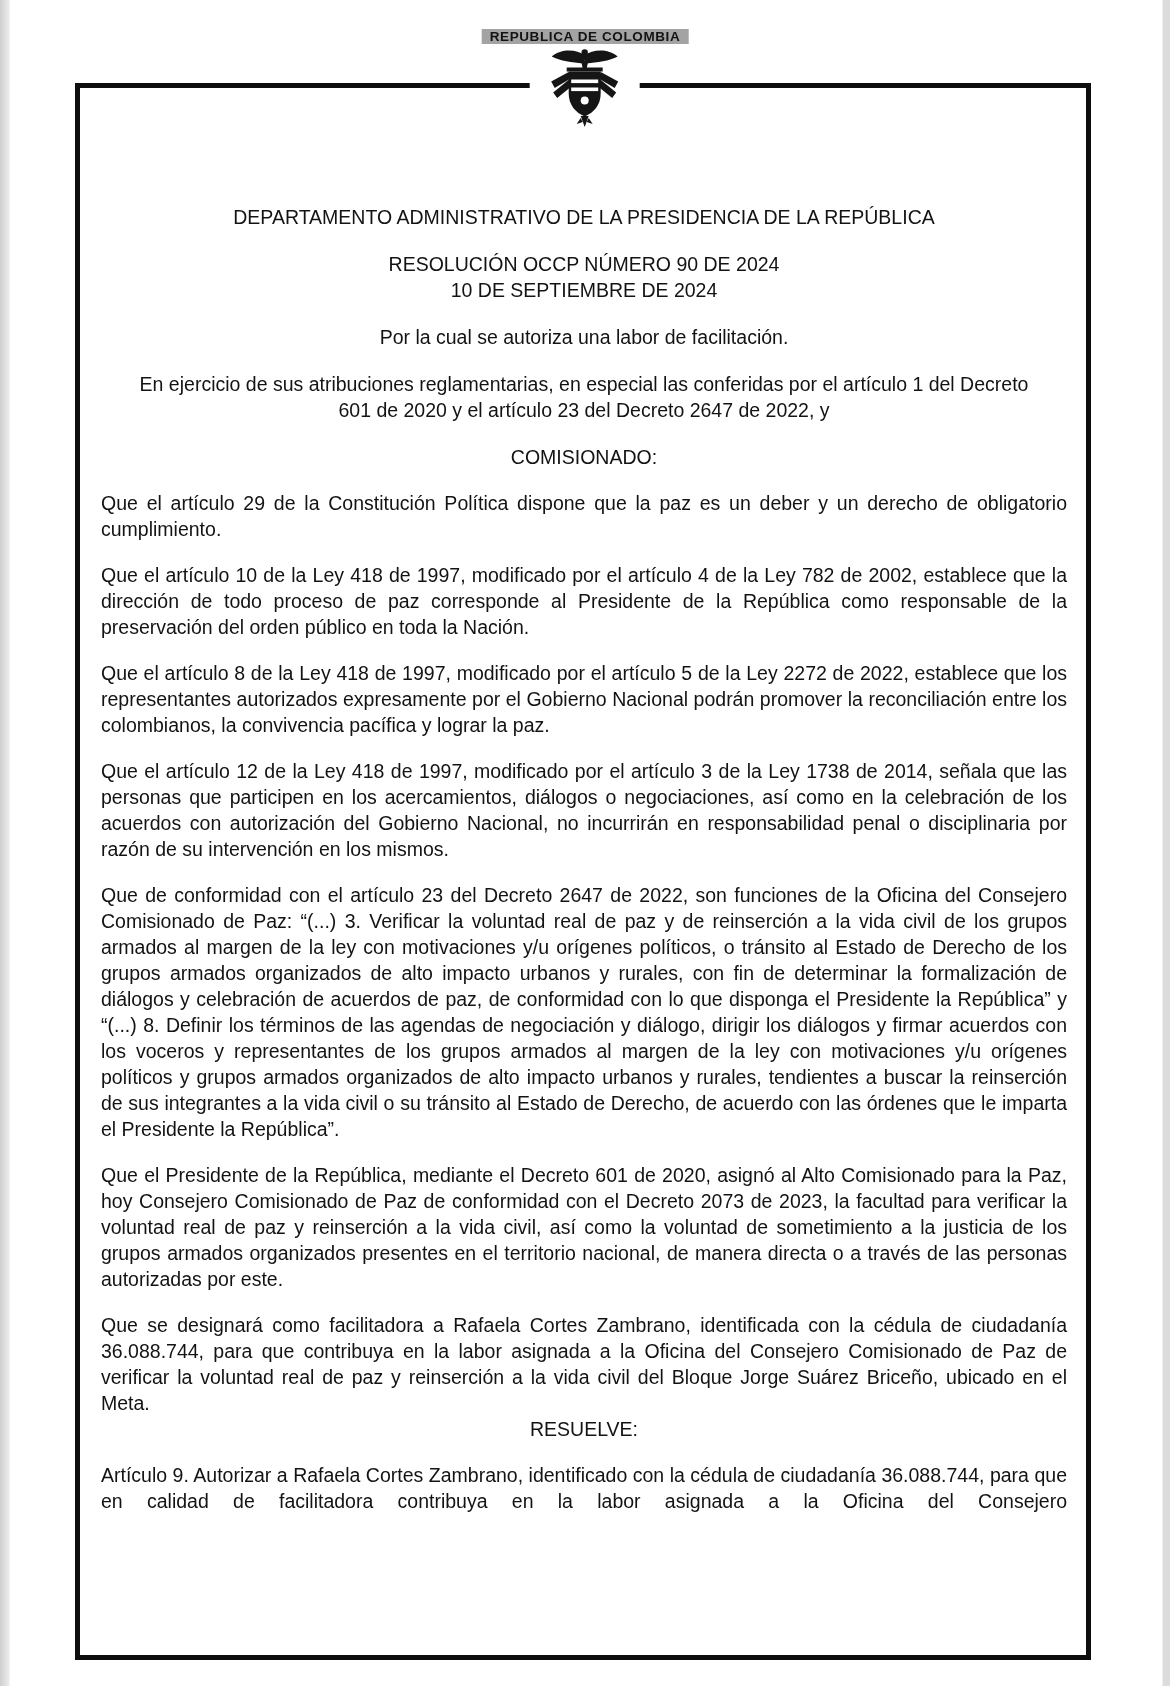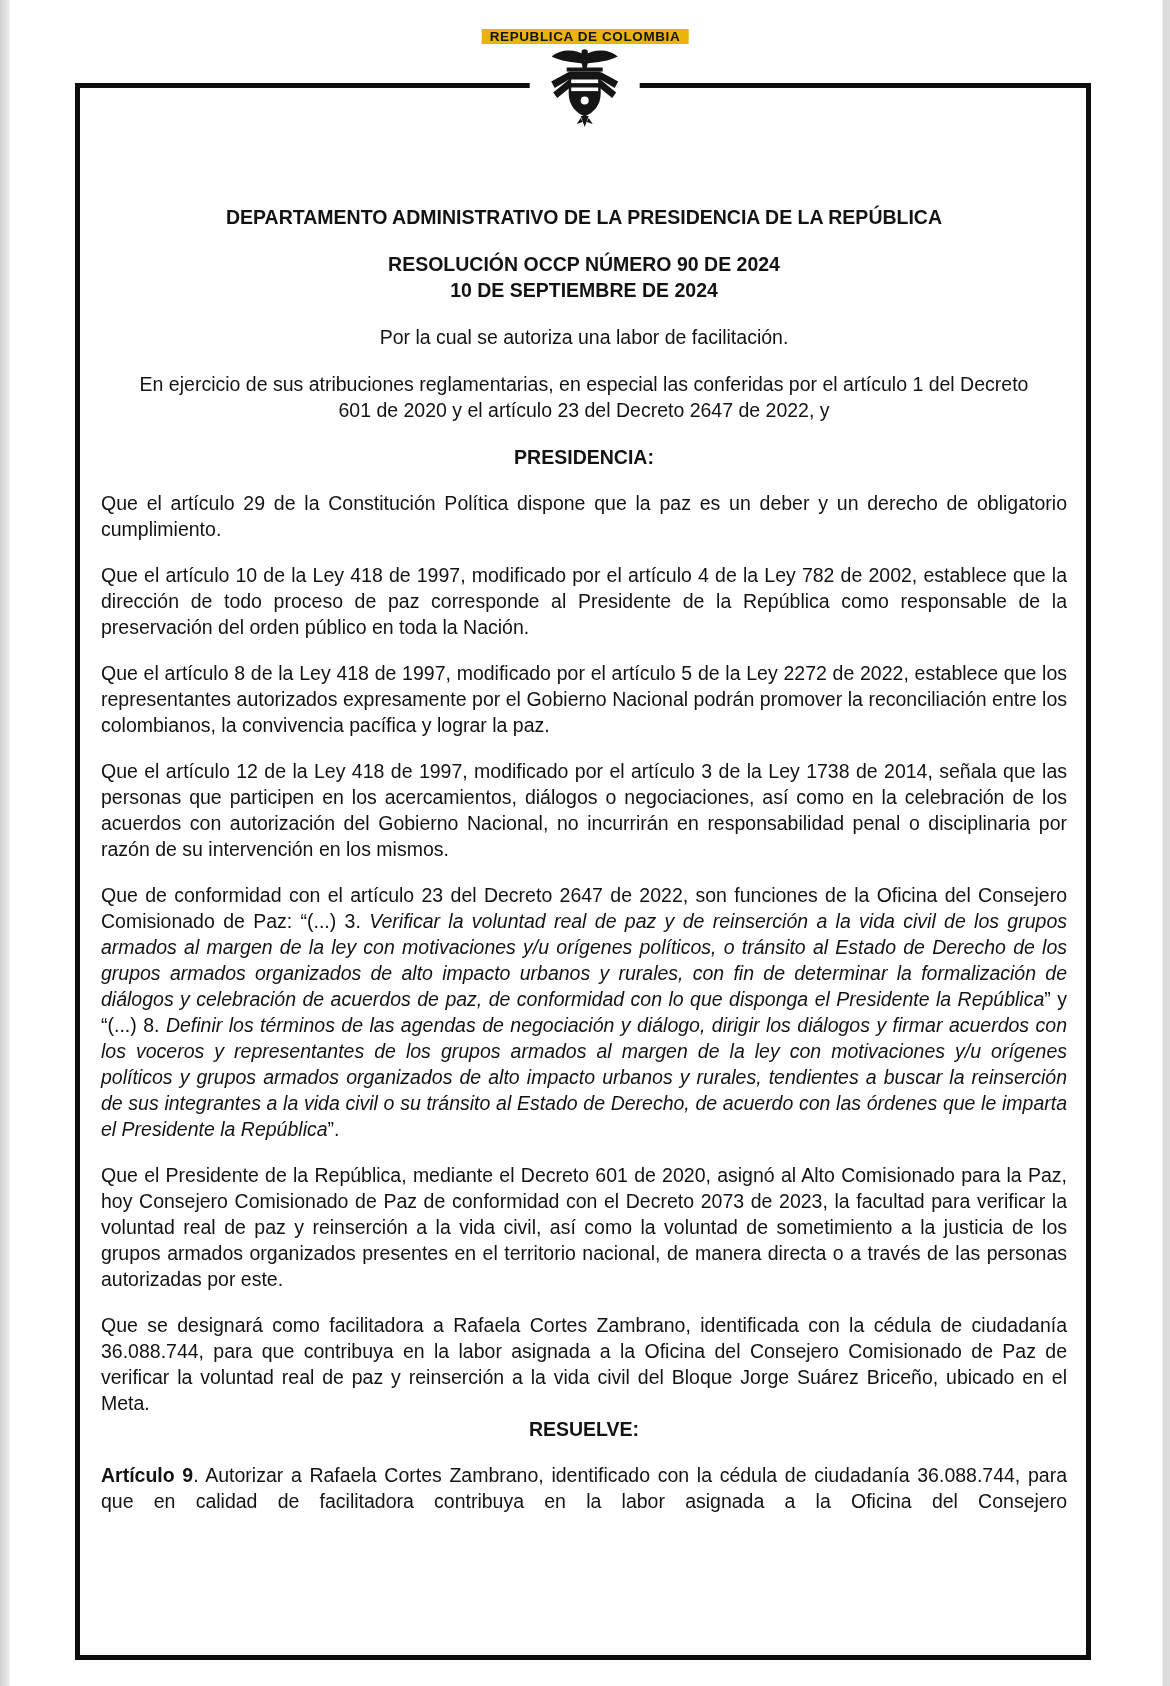--- a/index.html
+++ b/index.html
@@ -15,37 +15,37 @@
 
   .frame {
     position:absolute; left:75px; top:83px; width:1016px; height:1577px;
     border:5px solid #0e0e0e; box-sizing:border-box; background:#ffffff;
   }
   .content {
     padding:116px 19px 0 21px;
     font-size:19.5px; line-height:26px;
   }
   .center { text-align:center; }
-  .b { font-weight:bold; }
-  .it { font-style:italic; }
+  .b { font-weight:normal; }
+  .it { }
   .tline { margin:0 0 21px 0; }
   .tblock { margin:17px 0 21px 0; }
   .preamble { max-width:900px; margin-left:auto; margin-right:auto; }
   .para {
     margin:20px 0 0 0; text-align:justify;
   }
   .para.last { text-align-last:justify; }
   .resolve-heading { }
 
   .header-block {
     position:absolute; top:27px; left:50%; transform:translateX(-50%);
     text-align:center; z-index:2;
   }
   .country-label {
-    display:inline-block; background:#eab308; padding:0 8px;
+    display:inline-block; background:#a3a3a3; padding:0 8px;
     font-size:13.5px; font-weight:bold; letter-spacing:0.6px; white-space:nowrap;
   }
   .emblem-wrap {
     display:inline-block; background:#fff; padding:1px 17px 0 17px; margin-top:2px;
   }
 </style>
 </head>
 <body>
 
 <div class="scan-edge left"></div>
@@ -83,21 +83,21 @@
     <div class="center b tblock">
       <div>RESOLUCIÓN OCCP NÚMERO 90 DE 2024</div>
       <div>10 DE SEPTIEMBRE DE 2024</div>
     </div>
 
     <div class="center tline">Por la cual se autoriza una labor de facilitación.</div>
 
 
     <div class="center tline preamble">En ejercicio de sus atribuciones reglamentarias, en especial las conferidas por el artículo 1 del Decreto 601 de 2020 y el artículo 23 del Decreto 2647 de 2022, y</div>
 
-    <div class="center b">PRESIDENCIA:</div>
+    <div class="center b">COMISIONADO:</div>
 
     <p class="para">Que el artículo 29 de la Constitución Política dispone que la paz es un deber y un derecho de obligatorio cumplimiento.</p>
 
     <p class="para">Que el artículo 10 de la Ley 418 de 1997, modificado por el artículo 4 de la Ley 782 de 2002, establece que la dirección de todo proceso de paz corresponde al Presidente de la República como responsable de la preservación del orden público en toda la Nación.</p>
 
     <p class="para">Que el artículo 8 de la Ley 418 de 1997, modificado por el artículo 5 de la Ley 2272 de 2022, establece que los representantes autorizados expresamente por el Gobierno Nacional podrán promover la reconciliación entre los colombianos, la convivencia pacífica y lograr la paz.</p>
 
     <p class="para">Que el artículo 12 de la Ley 418 de 1997, modificado por el artículo 3 de la Ley 1738 de 2014, señala que las personas que participen en los acercamientos, diálogos o negociaciones, así como en la celebración de los acuerdos con autorización del Gobierno Nacional, no incurrirán en responsabilidad penal o disciplinaria por razón de su intervención en los mismos.</p>
 
     <p class="para"><span>Que de conformidad con el artículo 23 del Decreto 2647 de 2022, son funciones de la Oficina del Consejero Comisionado de Paz: “(...) 3. </span><span class="it">Verificar la voluntad real de paz y de reinserción a la vida civil de los grupos armados al margen de la ley con motivaciones y/u orígenes políticos, o tránsito al Estado de Derecho de los grupos armados organizados de alto impacto urbanos y rurales, con fin de determinar la formalización de diálogos y celebración de acuerdos de paz, de conformidad con lo que disponga el Presidente la República</span><span>” y “(...) 8. </span><span class="it">Definir los términos de las agendas de negociación y diálogo, dirigir los diálogos y firmar acuerdos con los voceros y representantes de los grupos armados al margen de la ley con motivaciones y/u orígenes políticos y grupos armados organizados de alto impacto urbanos y rurales, tendientes a buscar la reinserción de sus integrantes a la vida civil o su tránsito al Estado de Derecho, de acuerdo con las órdenes que le imparta el Presidente la República</span><span>”.</span></p>

